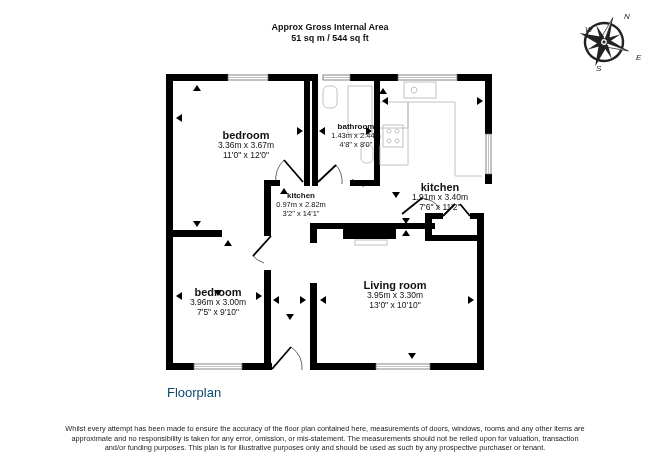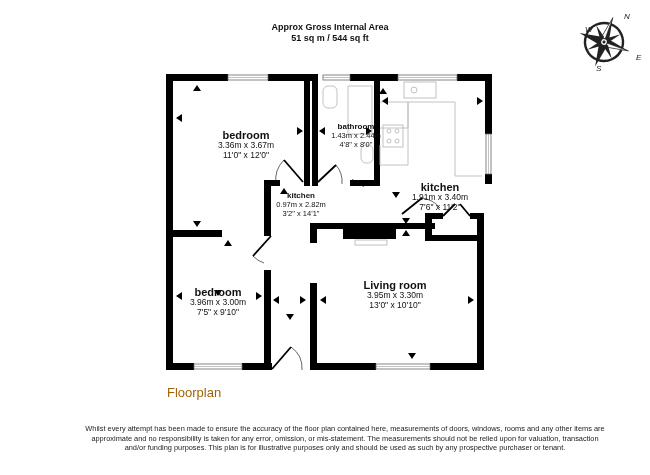--- a/index.html
+++ b/index.html
@@ -5,22 +5,22 @@
   html, body { margin:0; padding:0; background:#ffffff; }
   body { width:650px; height:475px; position:relative; overflow:hidden; font-family:"Liberation Sans", sans-serif; color:#111; }
   .header { position:absolute; left:0; top:22px; width:650px; text-align:center; font-weight:bold; font-size:9px; line-height:11px; }
   .header div { padding-left:10px; }
   .compass { position:absolute; left:566px; top:8px; width:76px; height:66px; }
   .plan { position:absolute; left:0; top:0; width:650px; height:380px; }
   .room-label { position:absolute; text-align:center; font-size:8.5px; line-height:10px; color:#111; }
   .room-label .name { font-weight:bold; font-size:11px; }
   .room-label.small { font-size:7.5px; line-height:9px; }
   .room-label.small .name { font-size:8px; }
-  .floorplan-title { position:absolute; left:167px; top:385px; font-size:13px; color:#a16207; }
-  .disclaimer { position:absolute; left:60px; top:424px; width:530px; text-align:center; font-size:7.4px; line-height:9.6px; color:#222;margin-left:20px; }
+  .floorplan-title { position:absolute; left:167px; top:385px; font-size:13px; color:#0c4a6e; }
+  .disclaimer { position:absolute; left:60px; top:424px; width:530px; text-align:center; font-size:7.4px; line-height:9.6px; color:#222; }
 </style>
 </head>
 <body>
 
 <div class="header">
   <div>Approx Gross Internal Area</div>
   <div>51 sq m / 544 sq ft</div>
 </div>
 
 <svg class="compass" viewBox="0 0 76 66">

